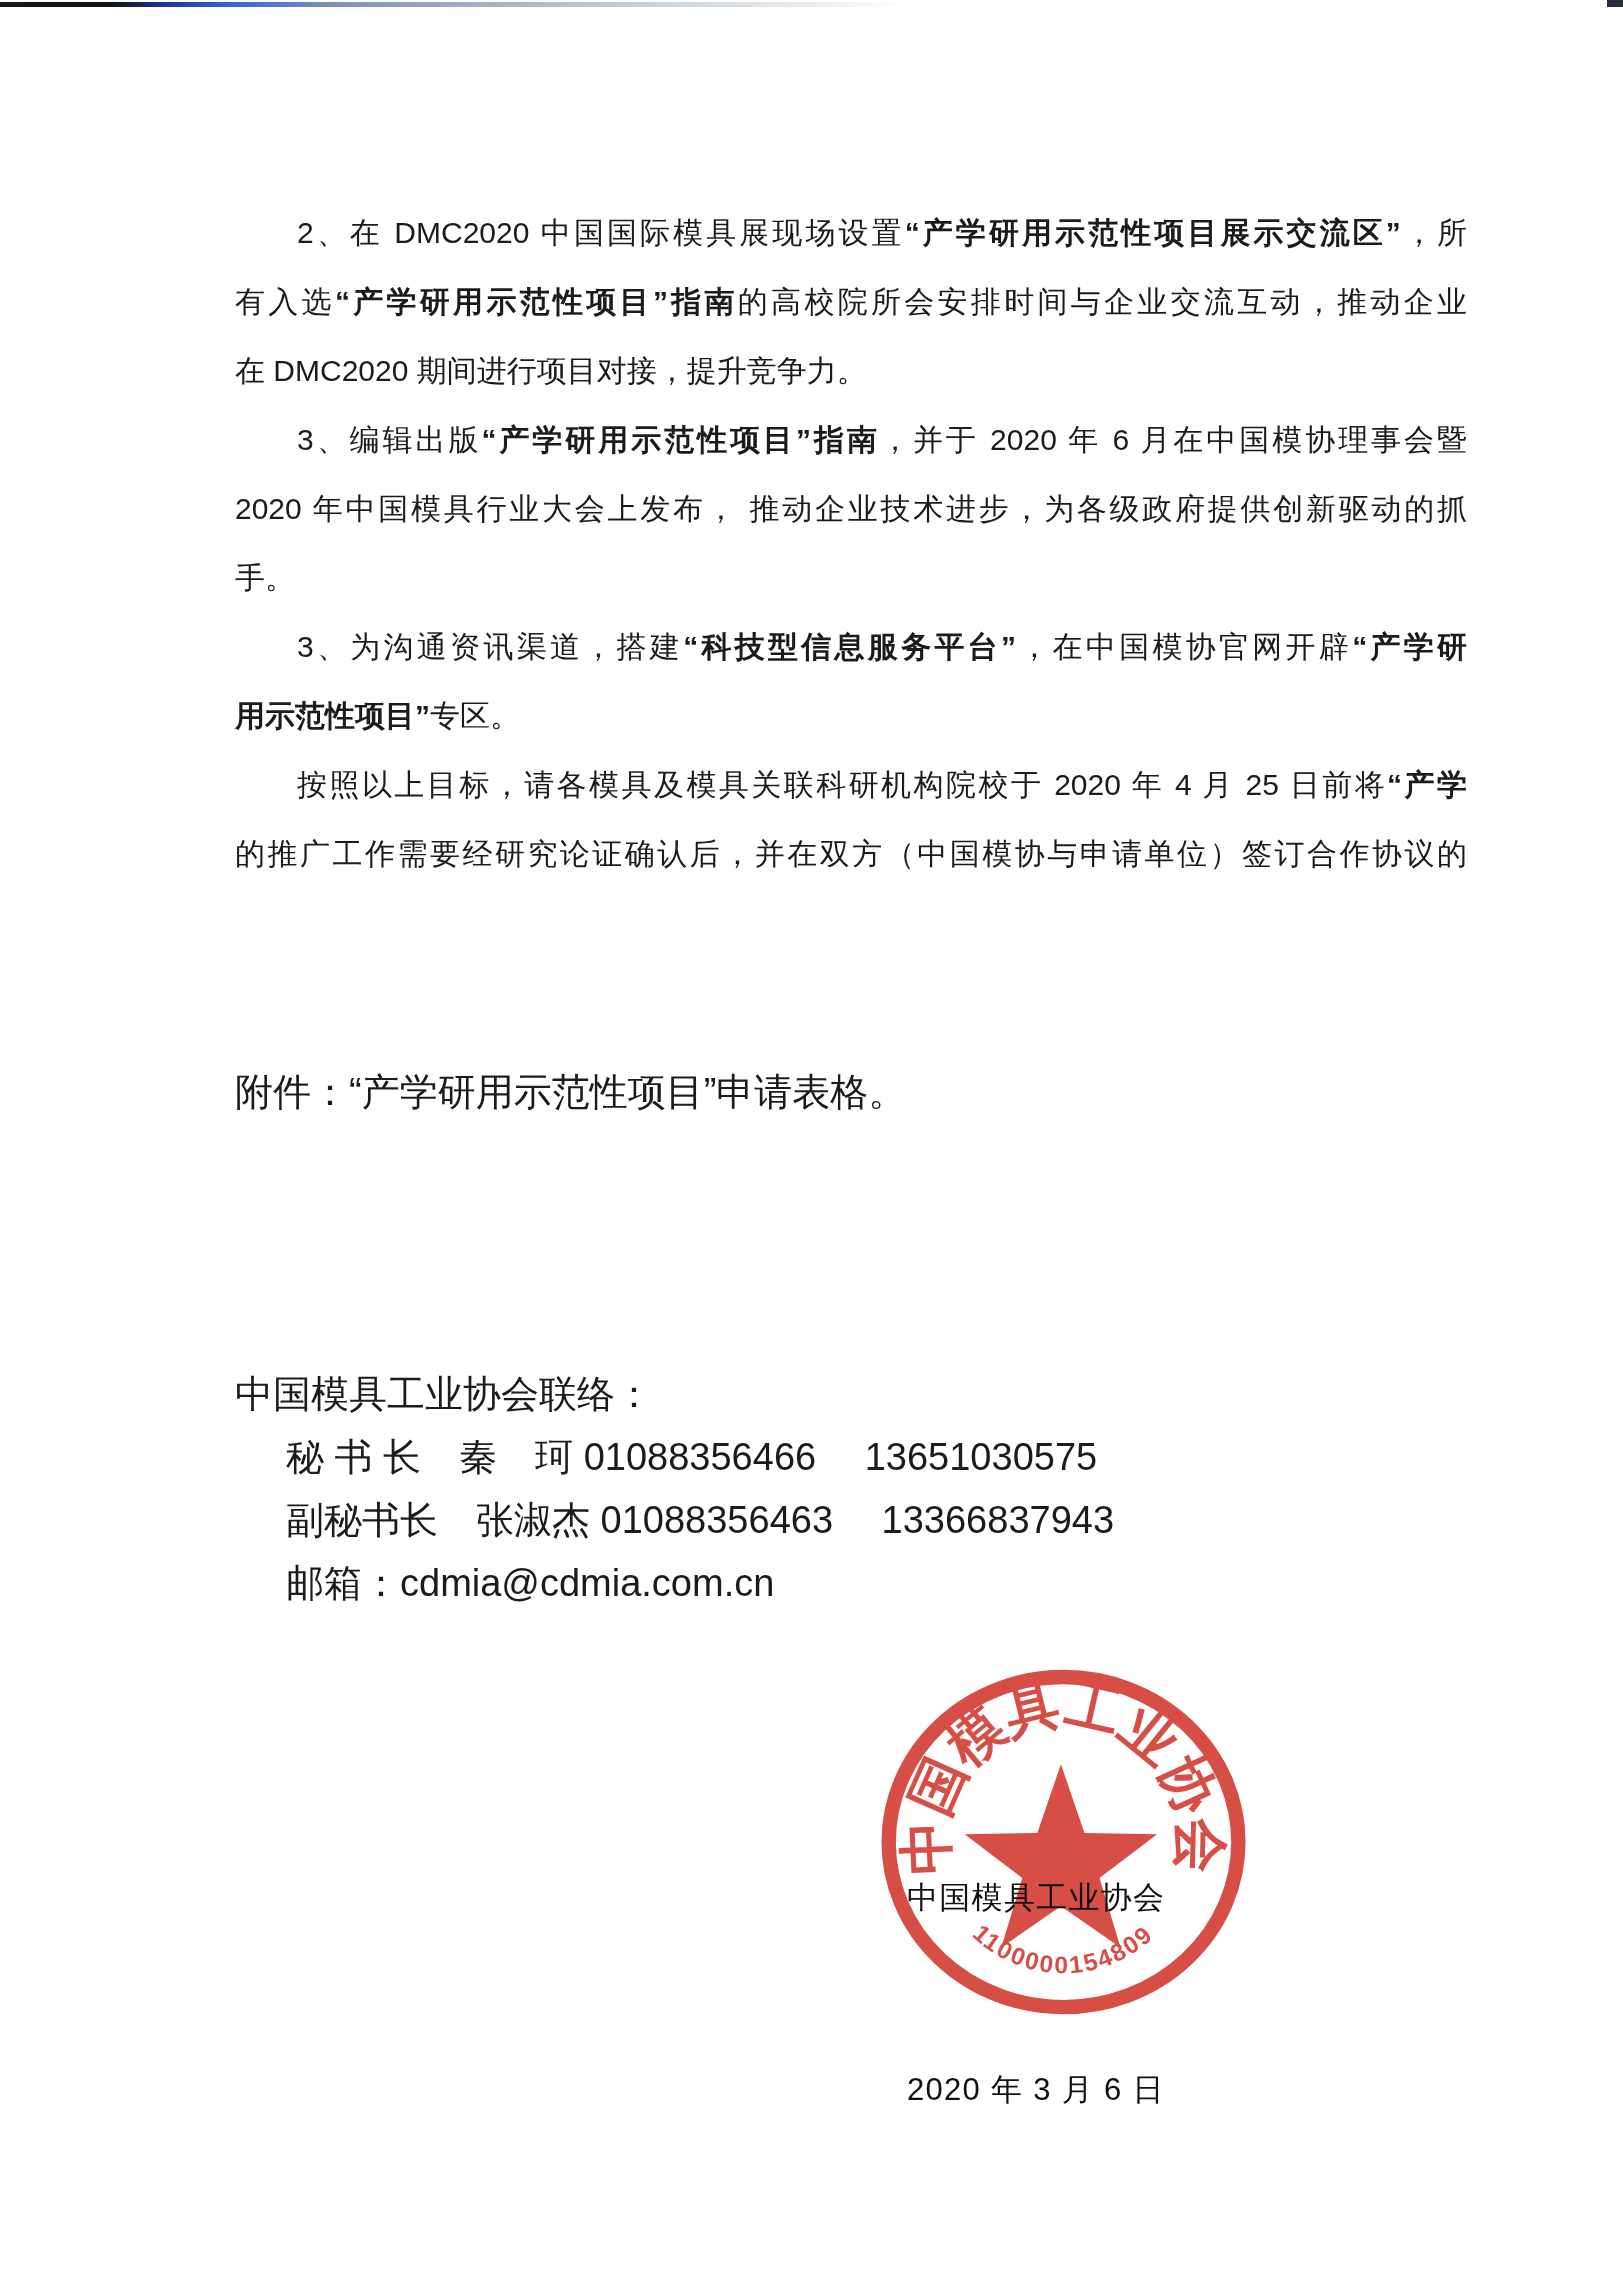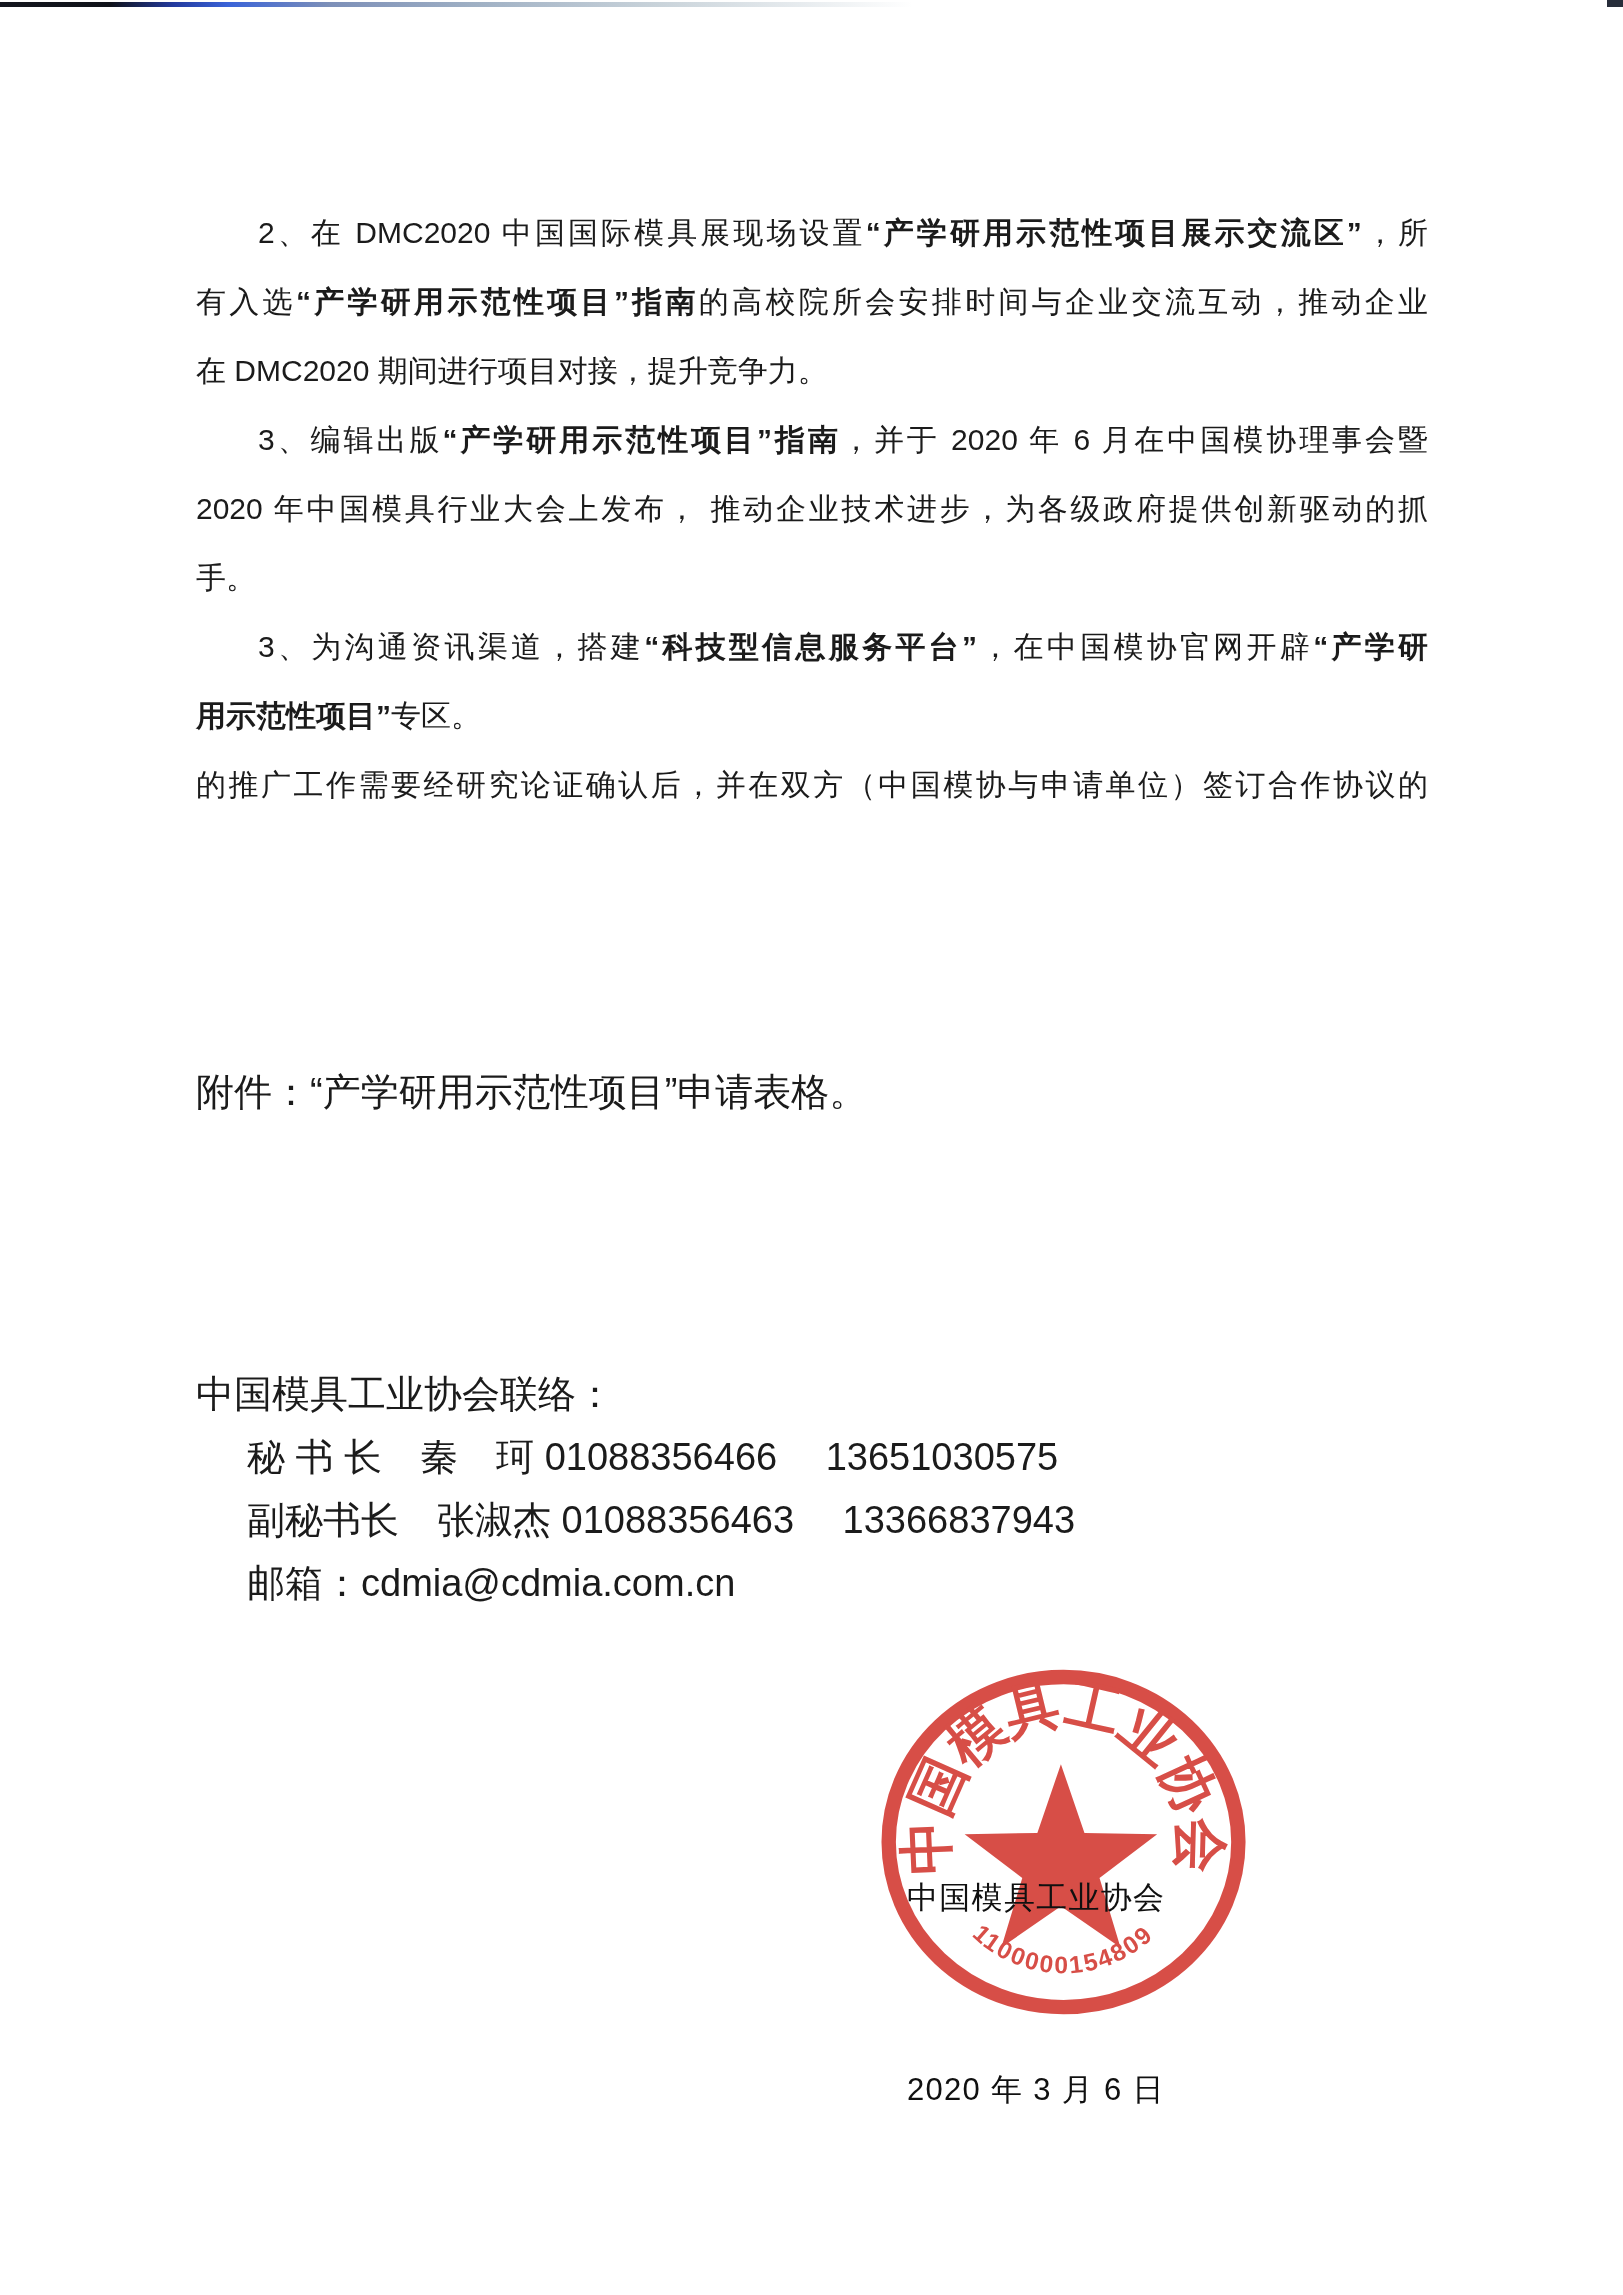--- a/index.html
+++ b/index.html
@@ -11,21 +11,21 @@
   }
   
   .artifact-line {
     position:absolute; top:2px; left:0; width:913px; height:4.6px;
     background:linear-gradient(90deg,
       #14161e 0%, #0f1219 12%, #233a9e 19%, #3a63d8 25%,
       #7c8fb8 36%, #9fb0c4 52%, #c9d3da 72%, rgba(255,255,255,0) 100%);
   }
   .artifact-dot { position:absolute; top:0; right:0; width:15.7px; height:6.5px; background:#272d3a; }
 
-  .block { position:absolute; }
+  .block { position:absolute;margin-left:39px; }
   .body-block { left:196px; top:198px; width:1232px; font-size:30px; line-height:69px; }
   .attach-block { left:196px; top:1073px; width:1232px; font-size:38px; line-height:39px; }
   .contact-block { left:196px; top:1363px; width:1113px; font-size:38px; line-height:63px; }
 
   .tl { white-space:pre-wrap; }
   .tl.j { text-align:justify; text-align-last:justify; }
   .body-block .tl.ind { text-indent:62px; }
   .contact-block .tl.ind { text-indent:51px; }
   .b { font-weight:900; }
 
@@ -50,20 +50,21 @@
 
   <div class="block body-block" id="body-block">
       <div class="tl j ind"><span>2、在 DMC2020 中国国际模具展现场设置</span><span class="b">“产学研用示范性项目展示交流区”</span><span>，所</span></div>
       <div class="tl j"><span>有入选</span><span class="b">“产学研用示范性项目”指南</span><span>的高校院所会安排时间与企业交流互动，推动企业</span></div>
       <div class="tl"><span>在 DMC2020 期间进行项目对接，提升竞争力。</span></div>
       <div class="tl j ind"><span>3、编辑出版</span><span class="b">“产学研用示范性项目”指南</span><span>，并于 2020 年 6 月在中国模协理事会暨</span></div>
       <div class="tl j"><span>2020 年中国模具行业大会上发布， 推动企业技术进步，为各级政府提供创新驱动的抓</span></div>
       <div class="tl"><span>手。</span></div>
       <div class="tl j ind"><span>3、为沟通资讯渠道，搭建</span><span class="b">“科技型信息服务平台”</span><span>，在中国模协官网开辟</span><span class="b">“产学研</span></div>
       <div class="tl"><span class="b">用示范性项目”</span><span>专区。</span></div>
+      <div class="tl j ind"><span>按照以上目标，请各模具及模具关联科研机构院校于 2020 年 4 月 25 日前将</span><span class="b">“产学</span></div>
       <div class="tl j"><span>的推广工作需要经研究论证确认后，并在双方（中国模协与申请单位）签订合作协议的</span></div>
     </div>
 
   <div class="block attach-block" id="attach-block">
       <div class="tl"><span>附件：“产学研用示范性项目”申请表格。</span></div>
     </div>
 
   <div class="block contact-block" id="contact-block">
       <div class="tl"><span>中国模具工业协会联络：</span></div>
       <div class="tl ind"><span>秘 书 长　秦　珂 01088356466　 13651030575</span></div>

